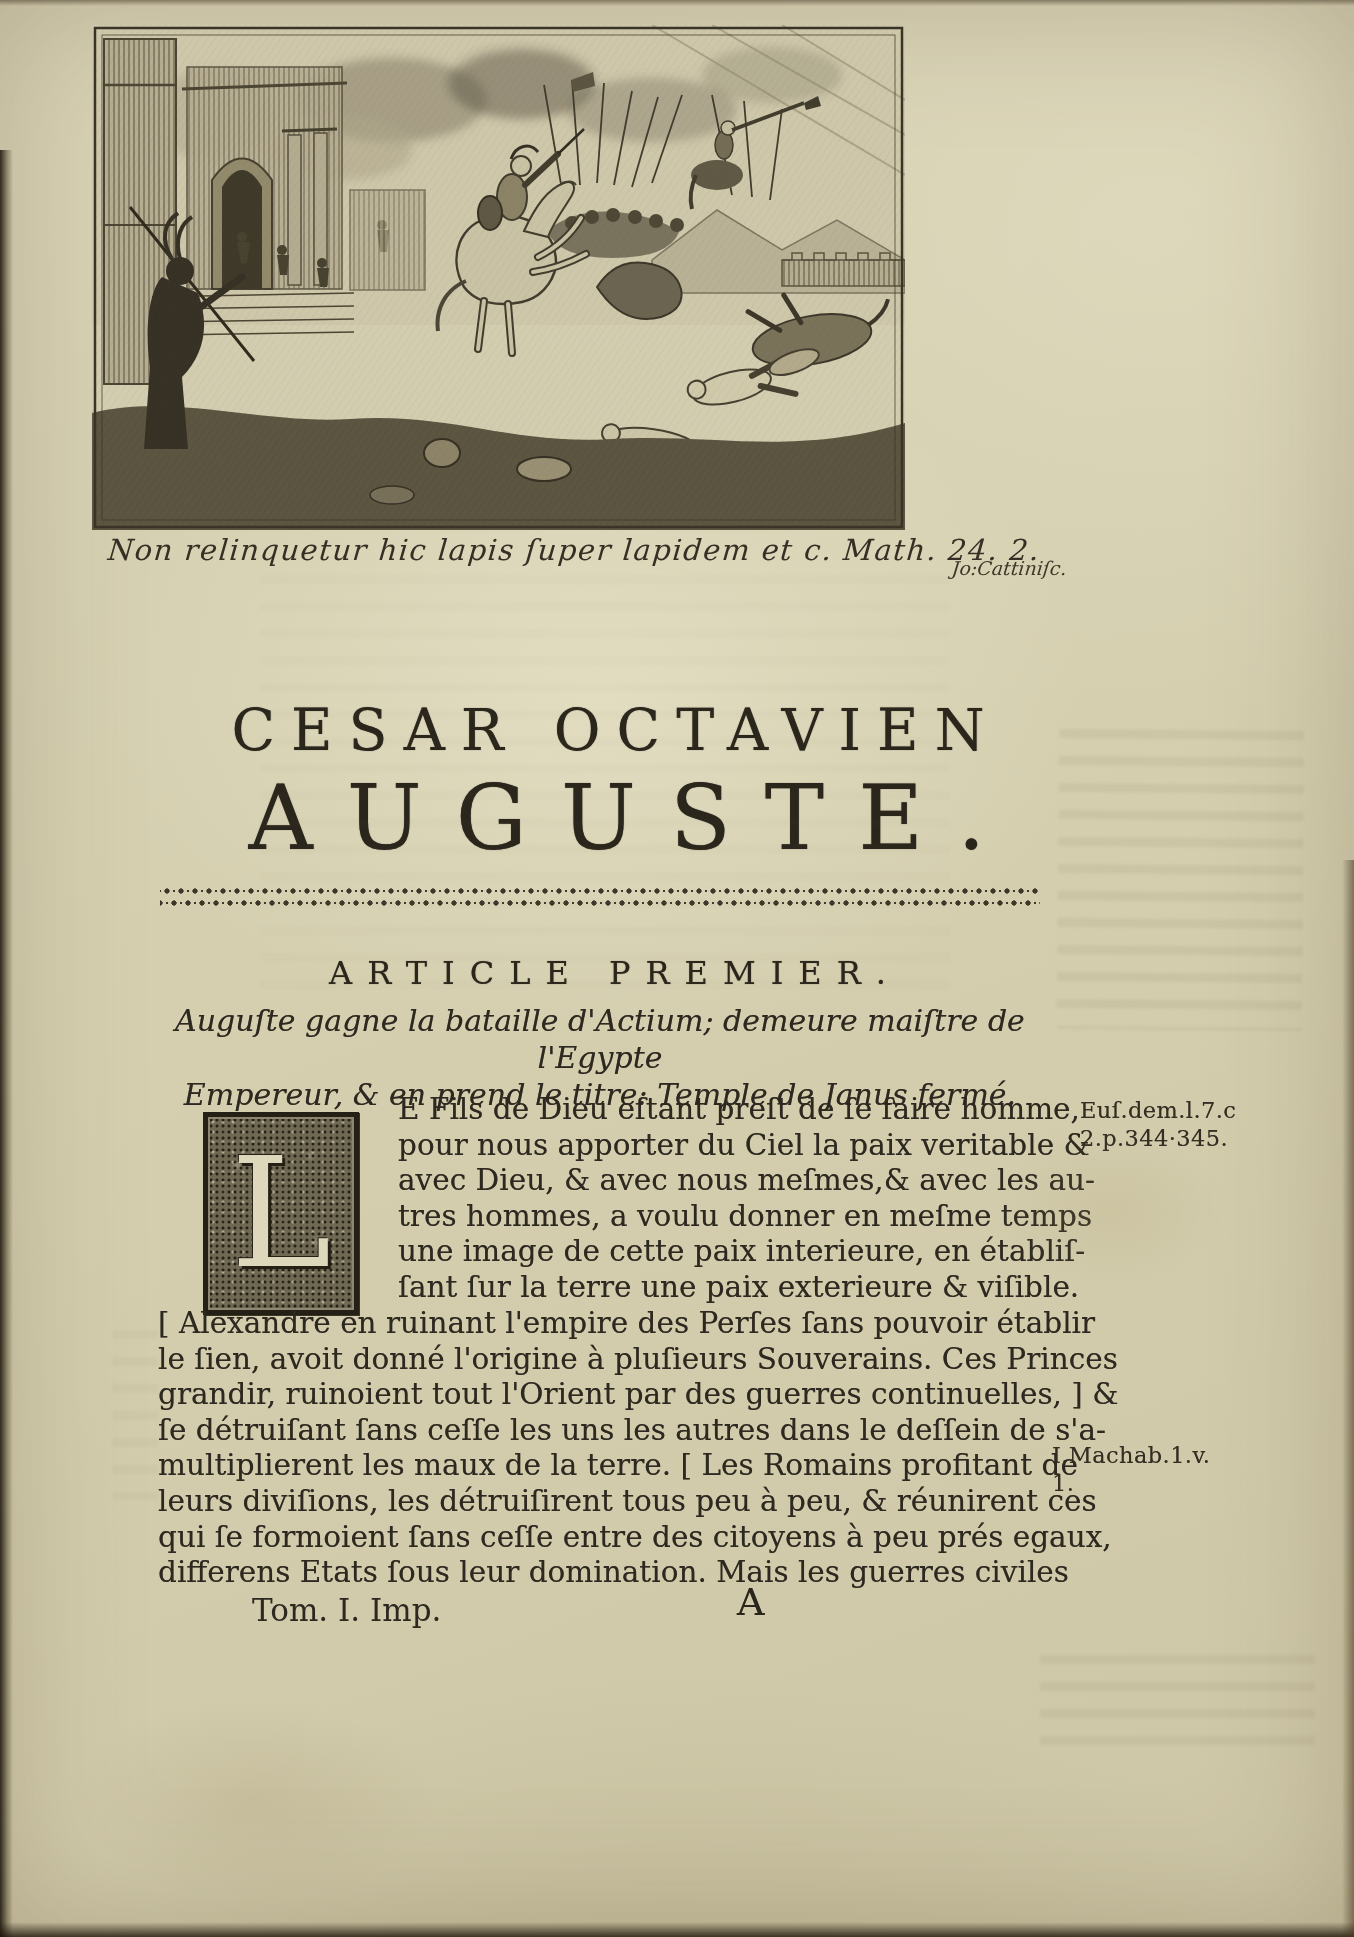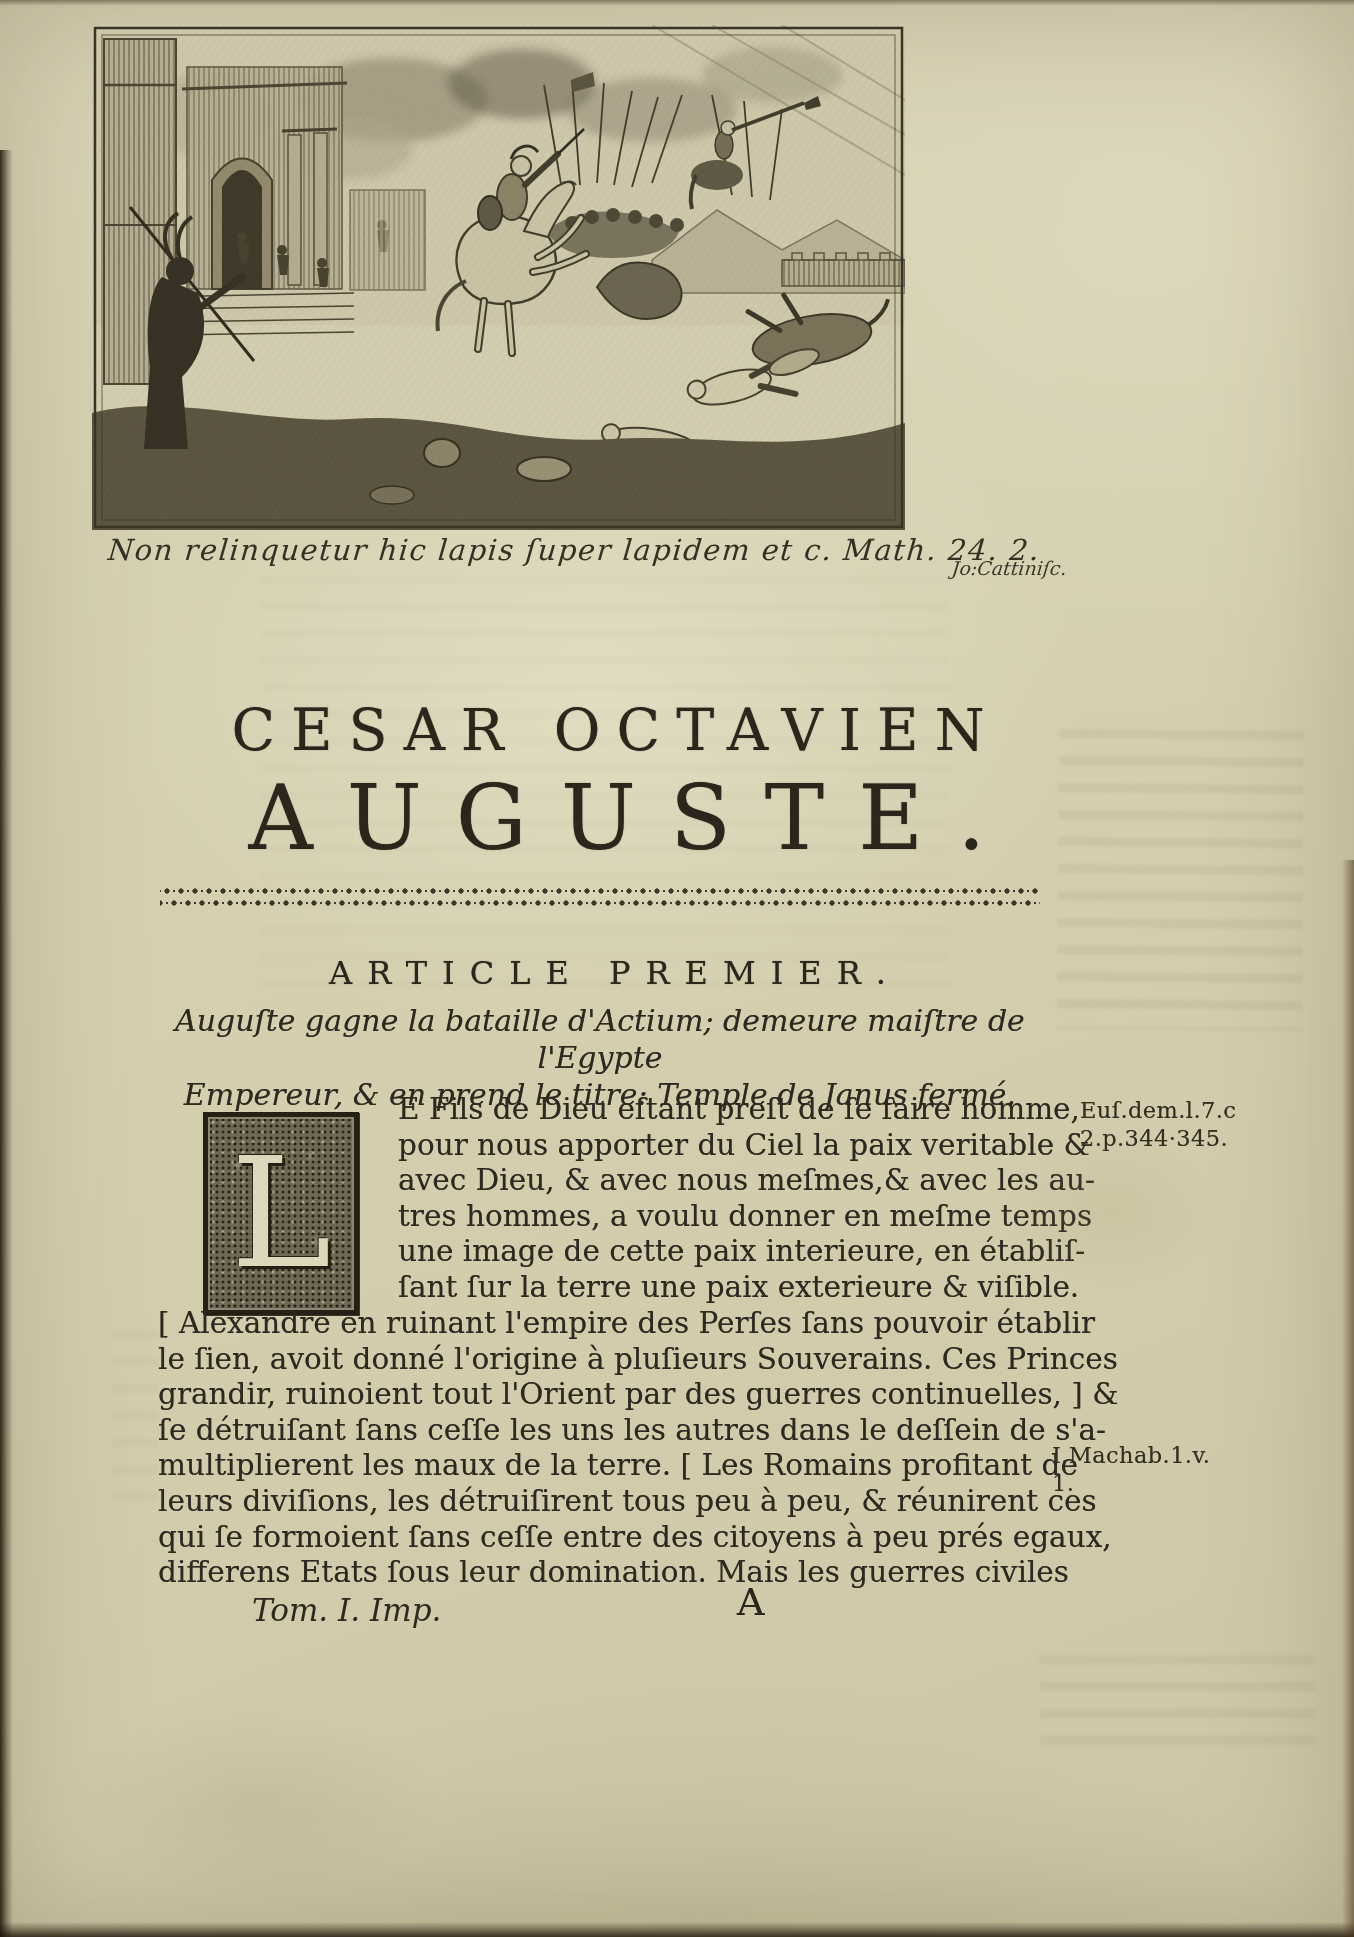--- a/index.html
+++ b/index.html
@@ -61,21 +61,21 @@
     background-size:6px 6px, 10px 10px, auto, auto, auto;
     border:5px solid #242015; box-shadow:inset 0 0 0 2px #8e8670, 1px 1px 0 #3a3426;
     display:flex; align-items:center; justify-content:center;
   }
   .dropcap span{font-size:152px; line-height:1; color:#ddd7bb; text-shadow:3px 3px 0 #242015, -1px -1px 0 #242015;}
   
   .mnote{left:1052px; width:300px; font-size:22.5px; line-height:28px; letter-spacing:.4px;
     color:#332d22; text-shadow:0 0 .4px rgba(51,45,34,.5);}
   .mn1{top:1096px;margin-left:28px;} .mn2{top:1441px;}
   
-  .footer{left:252px; top:1592px; font-style:italic; font-size:31px; color:#2e2920;}
+  .footer{left:252px; top:1592px; font-size:31px; color:#2e2920;}
   .sigmark{left:737px; top:1580px; font-size:38px; color:#2b261c; text-shadow:0 0 .6px rgba(43,38,28,.6);}
   
   .ghost{filter:blur(1.6px); background:repeating-linear-gradient(180deg, rgba(118,108,78,.17) 0 9px, rgba(118,108,78,0) 9px 27px);}
   .g1{left:1058px; top:730px; width:245px; height:300px; opacity:.6; transform:rotate(.5deg);}
   .g2{left:1040px; top:1655px; width:275px; height:95px; opacity:.55;}
   .g3{left:260px; top:575px; width:690px; height:430px; opacity:.15;}
   .g4{left:112px; top:1330px; width:46px; height:170px; opacity:.3;}
   .edge-left{left:0; top:150px; width:13px; height:1787px;
     background:linear-gradient(90deg, rgba(22,15,6,.85), rgba(61,48,27,.4) 55%, rgba(61,48,27,0));}
   .edge-bottom{left:0; top:1922px; width:1354px; height:15px;

